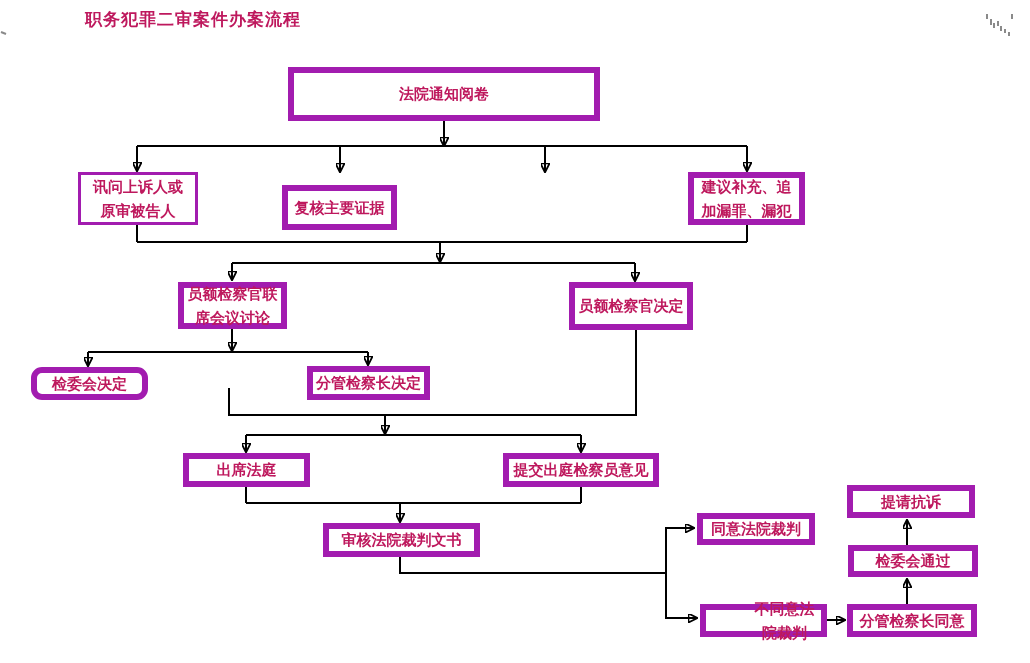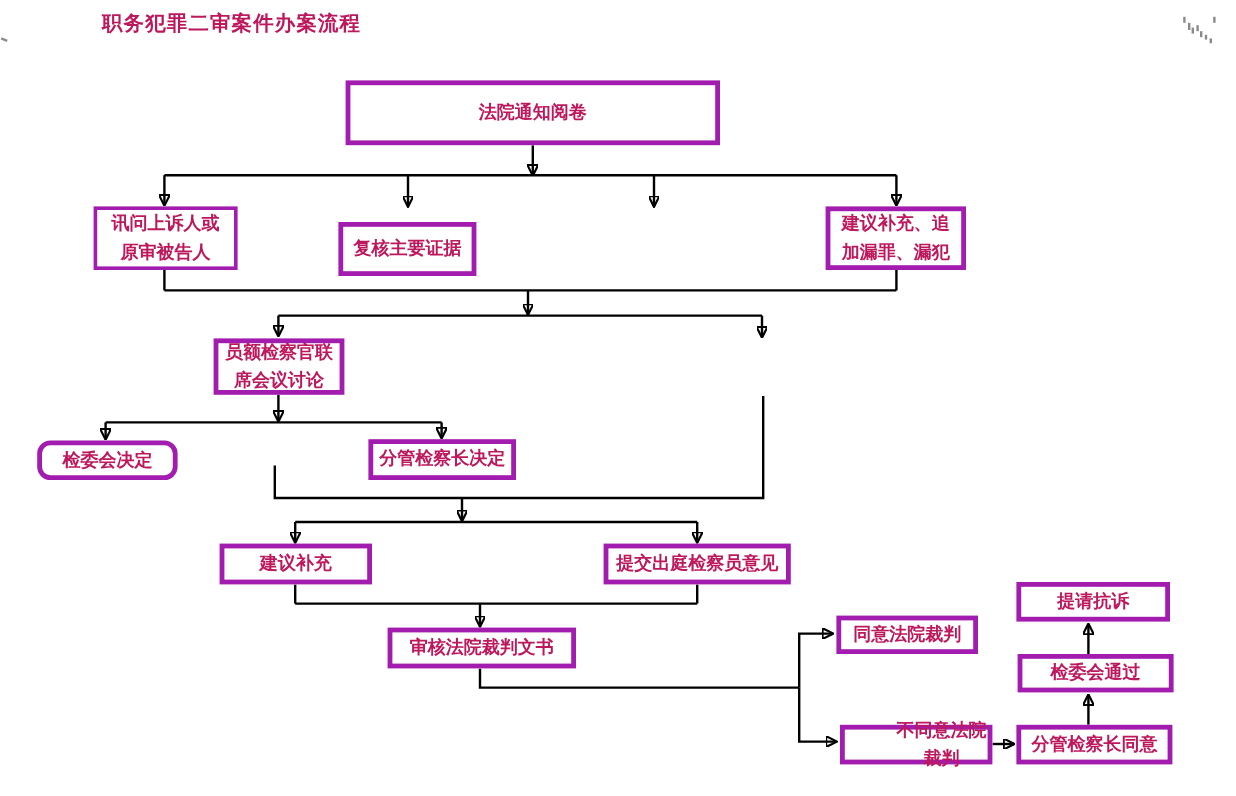--- a/index.html
+++ b/index.html
@@ -8,21 +8,21 @@
     font-family:"Liberation Sans","DejaVu Sans",sans-serif;color:#be185d;
   }
   .chart-title{
     position:absolute;left:85px;top:8px;font-size:17px;font-weight:bold;
     letter-spacing:1px;white-space:nowrap;
   }
   .connectors{position:absolute;left:0;top:0;width:1030px;height:663px;pointer-events:none;}
   .connectors path{stroke:#000;stroke-width:2;fill:none;}
   .connectors path.art{stroke:#8a8a8a;stroke-width:2;}
   .node{
-    position:absolute;box-sizing:border-box;border:4px solid #a21caf;background:#fff;
+    position:absolute;box-sizing:border-box;border:6px solid #a21caf;background:#fff;
     display:flex;align-items:center;justify-content:center;text-align:center;
     font-size:15px;font-weight:bold;line-height:1.55;white-space:pre-line;
   }
   
   #n-court-notify     {left:288px;top:67px;width:312px;height:54px;}
   #n-interrogate      {left:78px; top:172px;width:120px;height:53px;border-width:3px;}
   #n-review-evidence  {left:282px;top:173px;width:115px;height:45px;margin-top:12px;}
   #n-supplement-evidence{left:487px;top:173px;width:116px;height:45px;}
   #n-suggest-supplement{left:688px;top:172px;width:117px;height:53px;}
   #n-joint-meeting    {left:178px;top:282px;width:109px;height:47px;}
@@ -109,23 +109,24 @@
   </svg>
 
   <div class="node" id="n-court-notify">法院通知阅卷</div>
   <div class="node" id="n-interrogate">讯问上诉人或
 原审被告人</div>
   <div class="node" id="n-review-evidence">复核主要证据</div>
   <div class="node" id="n-suggest-supplement">建议补充、追
 加漏罪、漏犯</div>
   <div class="node" id="n-joint-meeting">员额检察官联
 席会议讨论</div>
+  <div class="node" id="n-prosecutor-decide">员额检察官决定</div>
   <div class="node" id="n-committee-decide">检委会决定</div>
   <div class="node" id="n-chief-decide">分管检察长决定</div>
-  <div class="node" id="n-attend-court">建议补充</div>
+  <div class="node" id="n-attend-court">出席法庭</div>
   <div class="node" id="n-submit-opinion">提交出庭检察员意见</div>
   <div class="node" id="n-review-judgment">审核法院裁判文书</div>
   <div class="node" id="n-agree-judgment">同意法院裁判</div>
   <div class="node" id="n-protest">提请抗诉</div>
   <div class="node" id="n-committee-pass">检委会通过</div>
   <div class="node" id="n-disagree-judgment">不同意法院裁判</div>
   <div class="node" id="n-chief-agree">分管检察长同意</div>
 
 </div>
 

